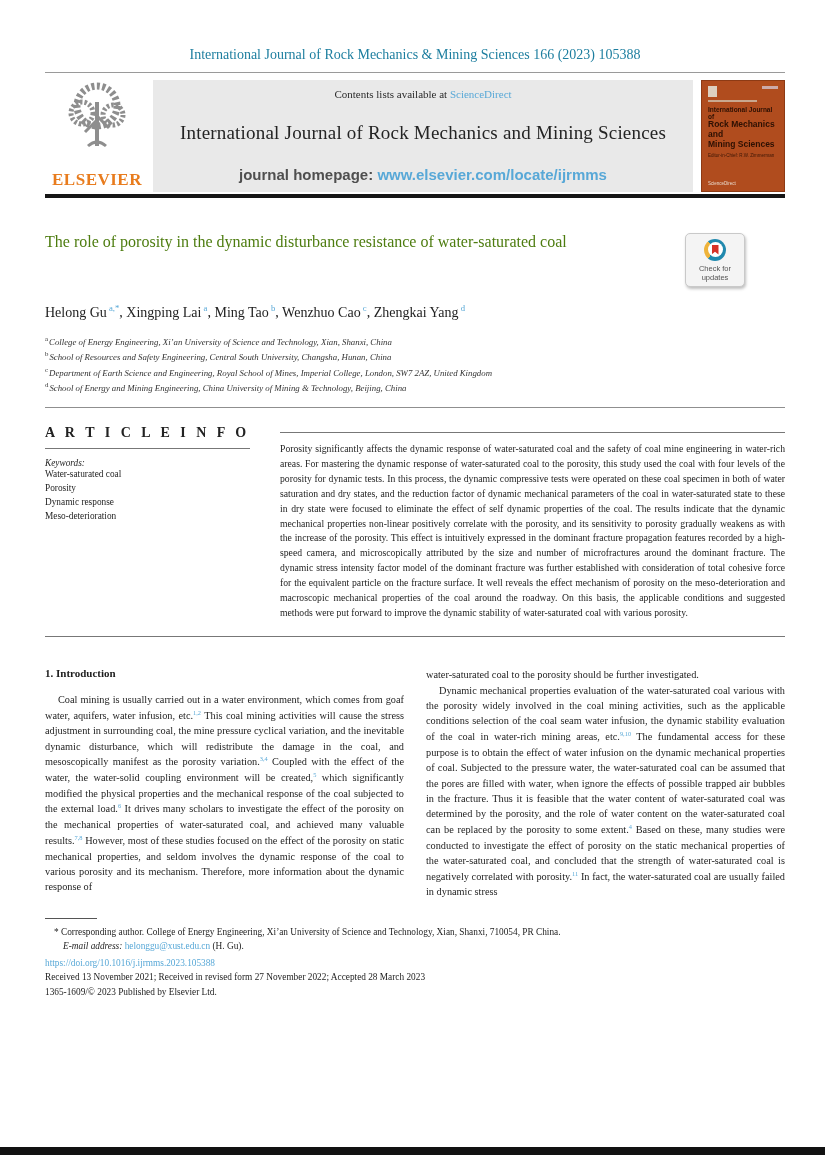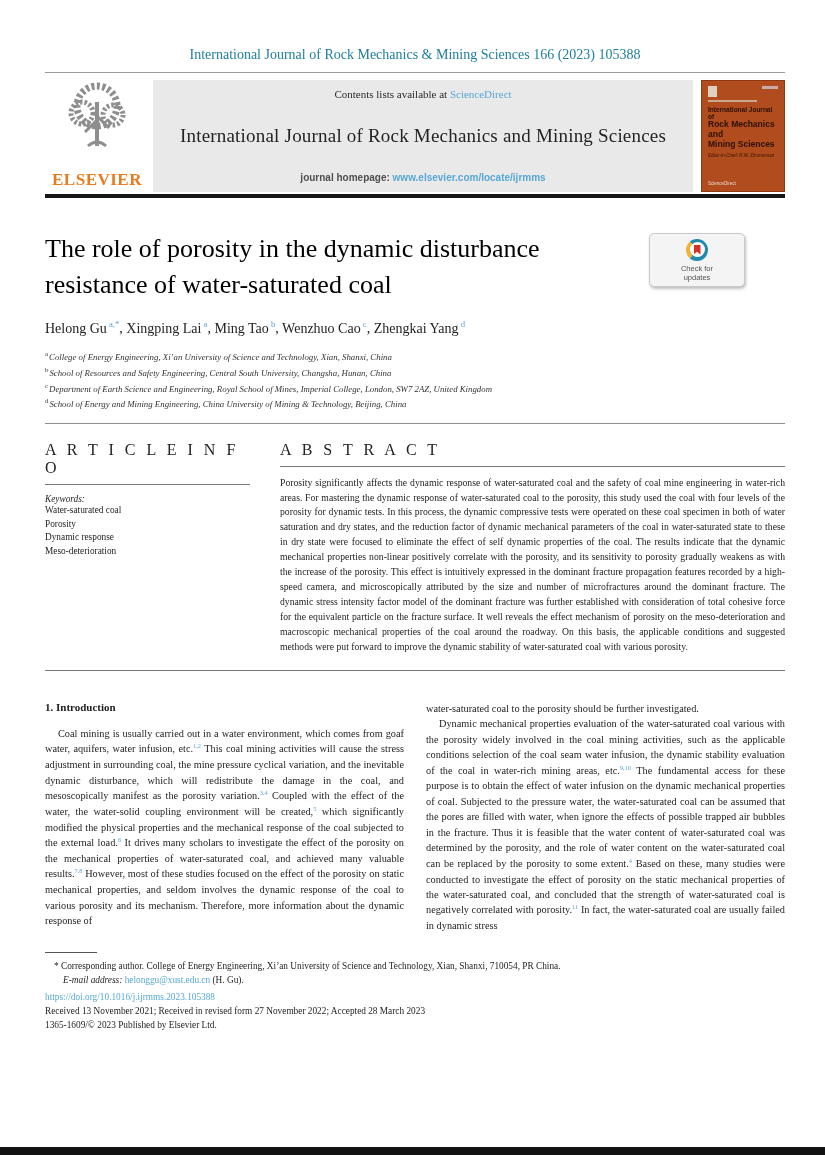--- a/index.html
+++ b/index.html
@@ -32,46 +32,46 @@
     color: #e87c1e; margin-top: 16px;
   }
   .mast-center {
     flex: 1; background: #e9e9e9; margin-left: 4px;
     text-align: center; padding: 8px 6px 9px 6px;
     display: flex; flex-direction: column; justify-content: space-between;
   }
   .contents-line { font-size: 11px; color: #2b2b2b; }
   .lnk { color: #58a8d7; }
   .journal-title { font-size: 19px; color: #242424; letter-spacing: 0.2px; }
-  .homepage-line { font-family: "Liberation Sans", sans-serif; font-size: 10px; font-weight: bold; color: #4f4f4f; }
+  .homepage-line { font-family: "Liberation Sans", sans-serif; font-size: 15px; font-weight: bold; color: #4f4f4f; }
   .cover {
     width: 84px; margin-left: 8px; background: #b04c1e;
     border: 1px solid #8d3a14; position: relative;
     padding: 5px 6px; color: #2d1003;
     font-family: "Liberation Sans", sans-serif;
   }
   .cover-minihead { display:flex; justify-content: space-between; align-items:flex-start; }
   .cover-logo { width: 9px; height: 11px; background: #ddd0c0; }
   .cover-issue { width: 16px; height: 3px; background: #caa; }
   .cover-smallbar { height: 2px; background: #c9a88f; margin: 3px 0 4px 0; width: 70%; }
   .cover-line1 { font-size: 6.5px; font-weight: bold; margin-top: 2px; }
   .cover-line-bold { font-size: 8.5px; font-weight: bold; line-height: 1.15; }
   .cover-sub { font-size: 4.5px; margin-top: 4px; color: #3c1706; line-height: 1.3; }
   .cover-bottom { position: absolute; bottom: 5px; left: 6px; font-size: 4.5px; color: #e8d9cb; }
   .rule-black { border-top: 4px solid #161616; margin-top: 2px; }
 
   
   .title-row { display: flex; margin-top: 33px; }
   .article-title {
-    flex: 1; font-size: 26px; color: #000000;
+    flex: 1; font-size: 16px; color: #4d7c0f;
     line-height: 1.38; font-weight: normal; max-width: 560px;
   }
   .badge-wrap { width: 140px; display: flex; justify-content: flex-end; align-items: flex-start; padding-top: 2px; }
   .check-badge {
-    width: 96px; height: 54px; background: #f4f4f4;
+    width: 60px; height: 54px; background: #f4f4f4;
     border: 1px solid #c9c9c9; border-radius: 5px;
     box-shadow: 1px 2px 3px rgba(0,0,0,0.25);
     display: flex; flex-direction: column; align-items: center; justify-content: center;
     cursor: pointer;
   }
   .badge-circle {
     width: 22px; height: 22px; border-radius: 50%;
     background: conic-gradient(from 220deg, #eeb33b 0 100deg, #2089ae 100deg 360deg);
     display: flex; align-items: center; justify-content: center;
   }
@@ -84,21 +84,21 @@
   sup.cite { color: #58a8d7; font-size: 0.62em; }
   .affils { margin-top: 13px; }
   .affil { font-size: 8.8px; color: #333; font-style: italic; line-height: 1.55; }
   .affil sup { font-size: 6.8px; font-style: normal; margin-right: 1px; }
   .rule-thin { border-top: 1px solid #8f8f8f; margin-top: 11px; }
 
   
   .info-abs { display: flex; margin-top: 17px; }
   .info-col { width: 205px; }
   .abs-col { flex: 1; margin-left: 30px; }
-  .sec-header { font-size: 16px; letter-spacing: 3.5px; color: #222; font-weight: normal; }
+  .sec-header { font-size: 14px; letter-spacing: 3.5px; color: #222; font-weight: bold; }
   .sec-rule { border-top: 1px solid #777; margin: 7px 0 9px 0; }
   .kw-label { font-size: 9.3px; font-style: italic; }
   .kw-item { font-size: 9.3px; line-height: 1.5; }
   .abstract-text { font-size: 9.7px; line-height: 1.54; text-align: justify; color: #1d1d1d; }
   .rule-full { border-top: 1px solid #777; margin-top: 15px; }
 
   
   .body-cols { display: flex; margin-top: 30px; gap: 22px; }
   .col { flex: 1; }
   .intro-heading { font-size: 11px; font-weight: bold; color: #1d1d1d; margin-bottom: 13px; }
@@ -195,21 +195,20 @@
     <div class="info-col">
       <div class="sec-header">A R T I C L E  I N F O</div>
       <div class="sec-rule"></div>
       <div class="kw-label">Keywords:</div>
       <div class="kw-item">Water-saturated coal</div>
       <div class="kw-item">Porosity</div>
       <div class="kw-item">Dynamic response</div>
       <div class="kw-item">Meso-deterioration</div>
     </div>
     <div class="abs-col">
-      <div class="sec-header">A B S T R A C T</div>
       <div class="sec-rule"></div>
       <div class="abstract-text">Porosity significantly affects the dynamic response of water-saturated coal and the safety of coal mine engineering in water-rich areas. For mastering the dynamic response of water-saturated coal to the porosity, this study used the coal with four levels of the porosity for dynamic tests. In this process, the dynamic compressive tests were operated on these coal specimen in both of water saturation and dry states, and the reduction factor of dynamic mechanical parameters of the coal in water-saturated state to these in dry state were focused to eliminate the effect of self dynamic properties of the coal. The results indicate that the dynamic mechanical properties non-linear positively correlate with the porosity, and its sensitivity to porosity gradually weakens as with the increase of the porosity. This effect is intuitively expressed in the dominant fracture propagation features recorded by a high-speed camera, and microscopically attributed by the size and number of microfractures around the dominant fracture. The dynamic stress intensity factor model of the dominant fracture was further established with consideration of total cohesive force for the equivalent particle on the fracture surface. It well reveals the effect mechanism of porosity on the meso-deterioration and macroscopic mechanical properties of the coal around the roadway. On this basis, the applicable conditions and suggested methods were put forward to improve the dynamic stability of water-saturated coal with various porosity.</div>
     </div>
   </div>
   <div class="rule-full"></div>
 
   <div class="body-cols">
     <div class="col">
       <div class="intro-heading">1. Introduction</div>
       <p class="para indent"><span>Coal mining is usually carried out in a water environment, which comes from goaf water, aquifers, water infusion, etc.</span><sup class="cite">1,2</sup><span> This coal mining activities will cause the stress adjustment in surrounding coal, the mine pressure cyclical variation, and the inevitable dynamic disturbance, which will redistribute the damage in the coal, and mesoscopically manifest as the porosity variation.</span><sup class="cite">3,4</sup><span> Coupled with the effect of the water, the water-solid coupling environment will be created,</span><sup class="cite">5</sup><span> which significantly modified the physical properties and the mechanical response of the coal subjected to the external load.</span><sup class="cite">6</sup><span> It drives many scholars to investigate the effect of the porosity on the mechanical properties of water-saturated coal, and achieved many valuable results.</span><sup class="cite">7,8</sup><span> However, most of these studies focused on the effect of the porosity on static mechanical properties, and seldom involves the dynamic response of the coal to various porosity and its mechanism. Therefore, more information about the dynamic response of</span></p>

